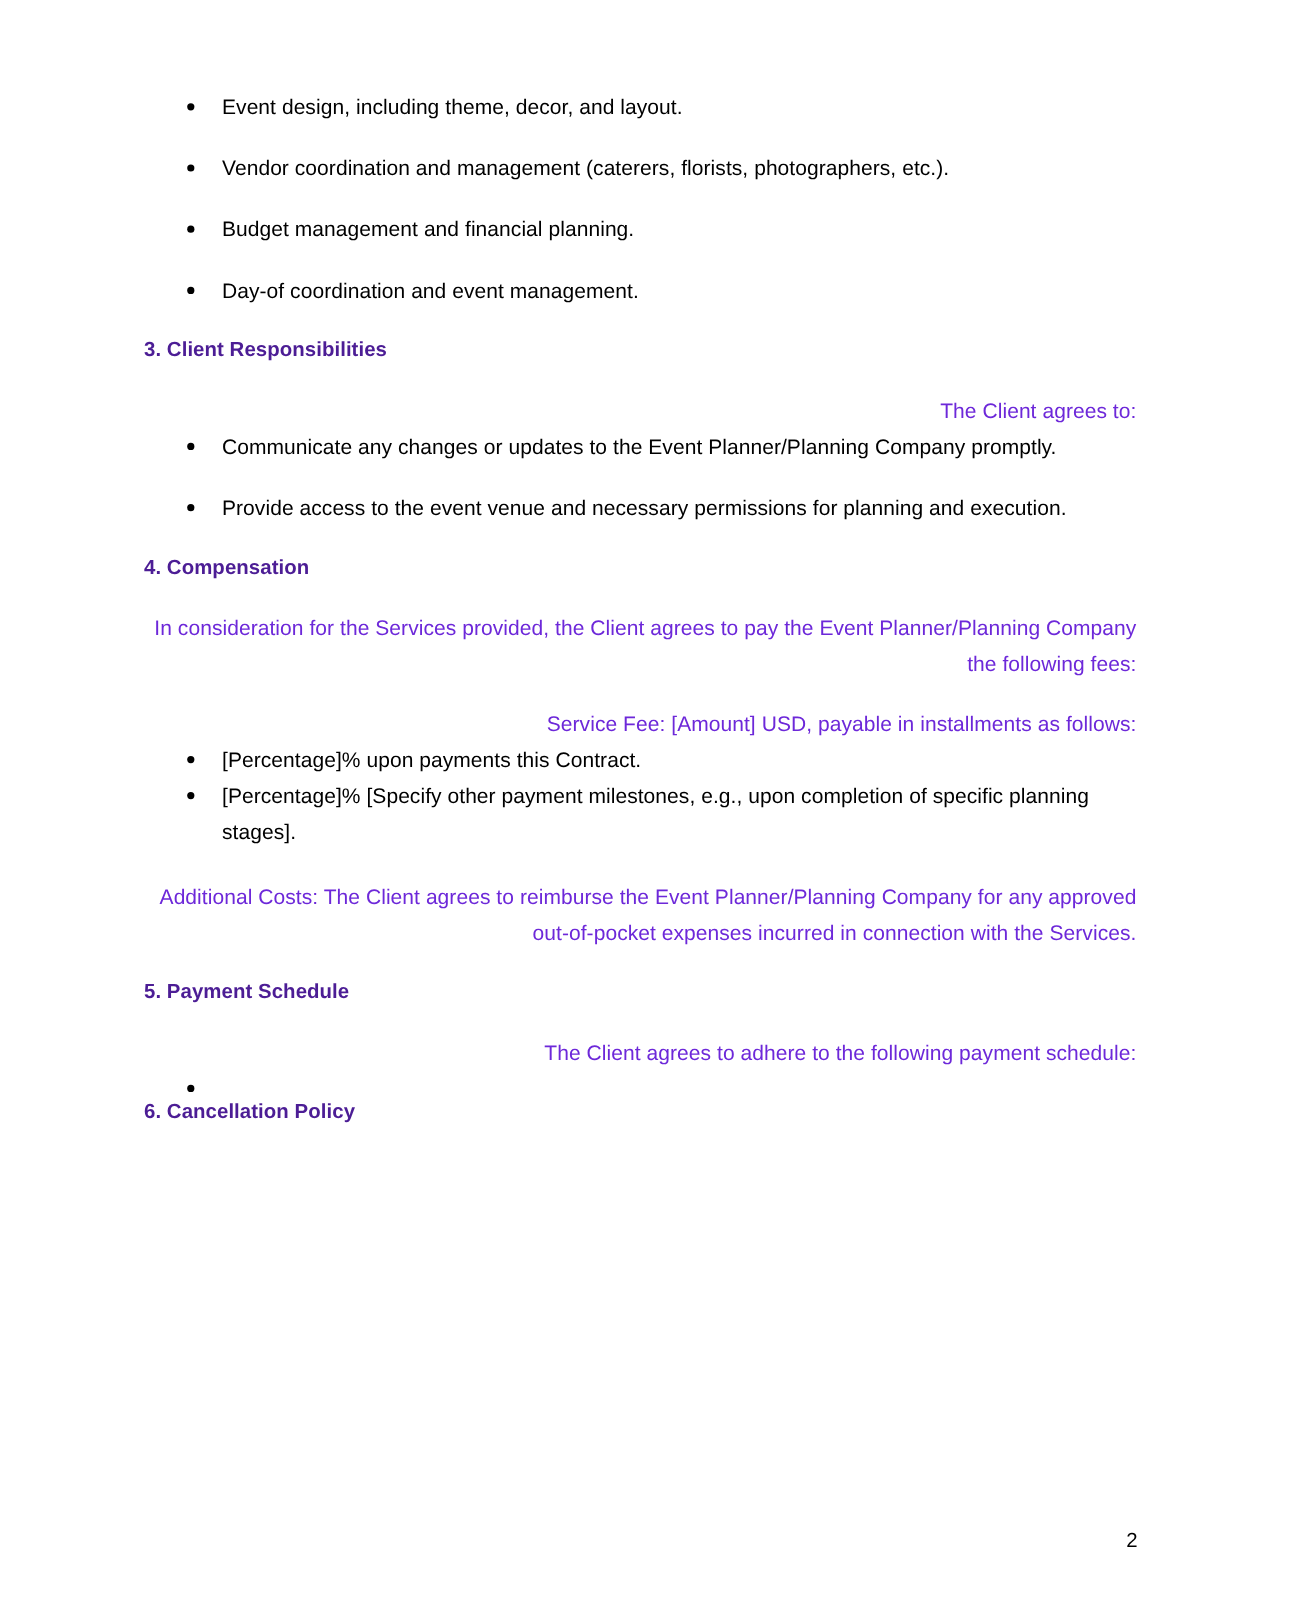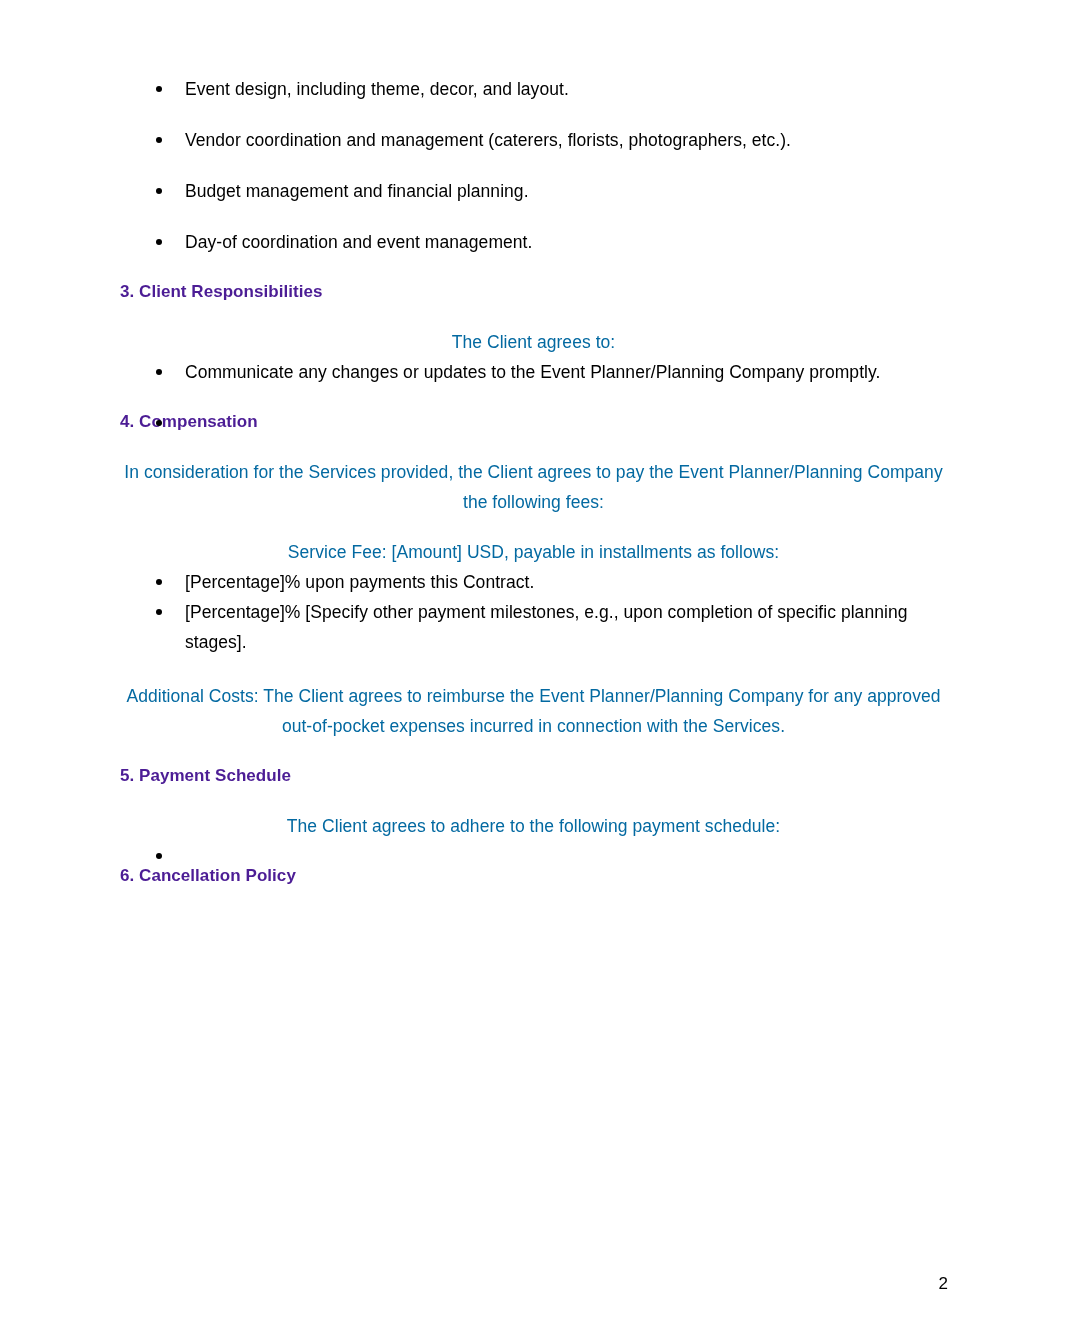--- a/index.html
+++ b/index.html
@@ -22,24 +22,24 @@
     position: absolute;
     left: 120px;
     top: 74px;
     width: 827px;
   }
 
   
   .para {
     font-size: 17.5px;
     line-height: 30px;
-    color: #0369a1;
+    color: #6d28d9;
     margin: 0 0 0 0;
     padding: 0;
-    text-align: center;
+    text-align: right;
     letter-spacing: 0.05px;
   }
   .para + .para {
     margin-top: 20px;
   }
 
   
   .heading {
     font-size: 17px;
     line-height: 26px;
@@ -109,21 +109,21 @@
       <ul class="bullets loose">
         <li><span class="bullet-glyph"></span><span>Event design, including theme, decor, and layout.</span></li>
         <li><span class="bullet-glyph"></span><span>Vendor coordination and management (caterers, florists, photographers, etc.).</span></li>
         <li><span class="bullet-glyph"></span><span>Budget management and financial planning.</span></li>
         <li><span class="bullet-glyph"></span><span>Day-of coordination and event management.</span></li>
       </ul>
       <div class="heading gap-heading-before">3. Client Responsibilities</div>
       <div class="para gap-heading-after">The Client agrees to:</div>
       <ul class="bullets loose gap-para-list">
         <li><span class="bullet-glyph"></span><span>Communicate any changes or updates to the Event Planner/Planning Company promptly.</span></li>
-        <li><span class="bullet-glyph"></span></li>
+        <li><span class="bullet-glyph"></span><span>Provide access to the event venue and necessary permissions for planning and execution.</span></li>
       </ul>
       <div class="heading gap-heading-before">4. Compensation</div>
       <div class="para gap-heading-after">In consideration for the Services provided, the Client agrees to pay the Event Planner/Planning Company the following fees:</div>
       <div class="para gap-para-list">Service Fee: [Amount] USD, payable in installments as follows:</div>
       <ul class="bullets tight gap-para-list">
         <li><span class="bullet-glyph"></span><span>[Percentage]% upon payments this Contract.</span></li>
         <li><span class="bullet-glyph"></span><span>[Percentage]% [Specify other payment milestones, e.g., upon completion of specific planning stages].</span></li>
       </ul>
       <div class="para gap-list-after">Additional Costs: The Client agrees to reimburse the Event Planner/Planning Company for any approved out-of-pocket expenses incurred in connection with the Services.</div>
       <div class="heading gap-heading-before">5. Payment Schedule</div>

